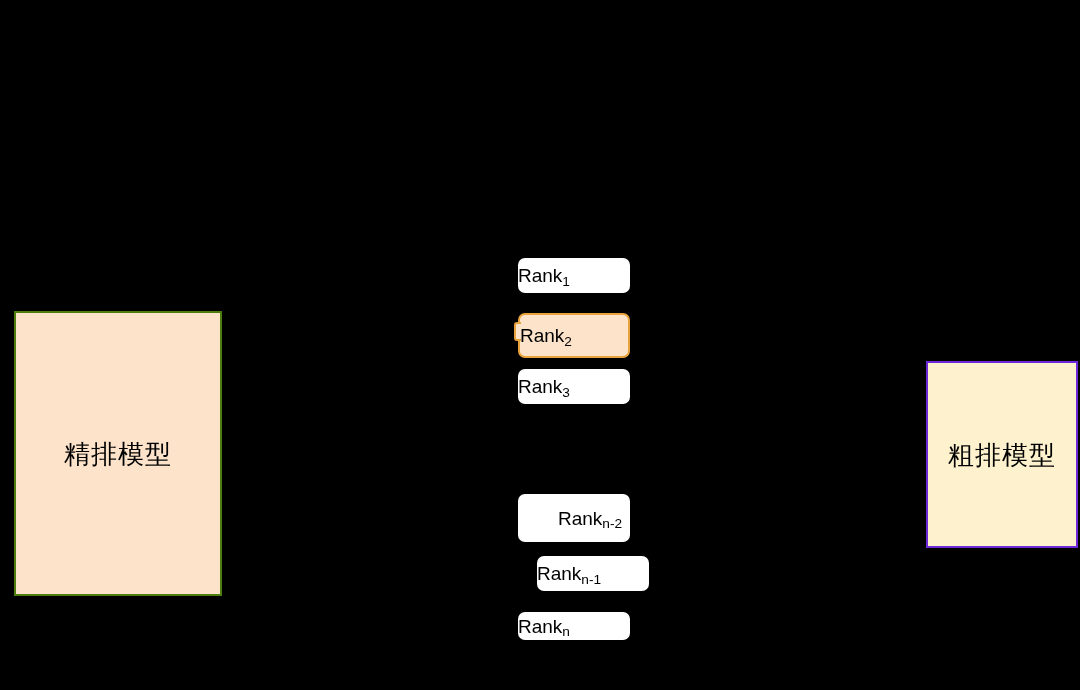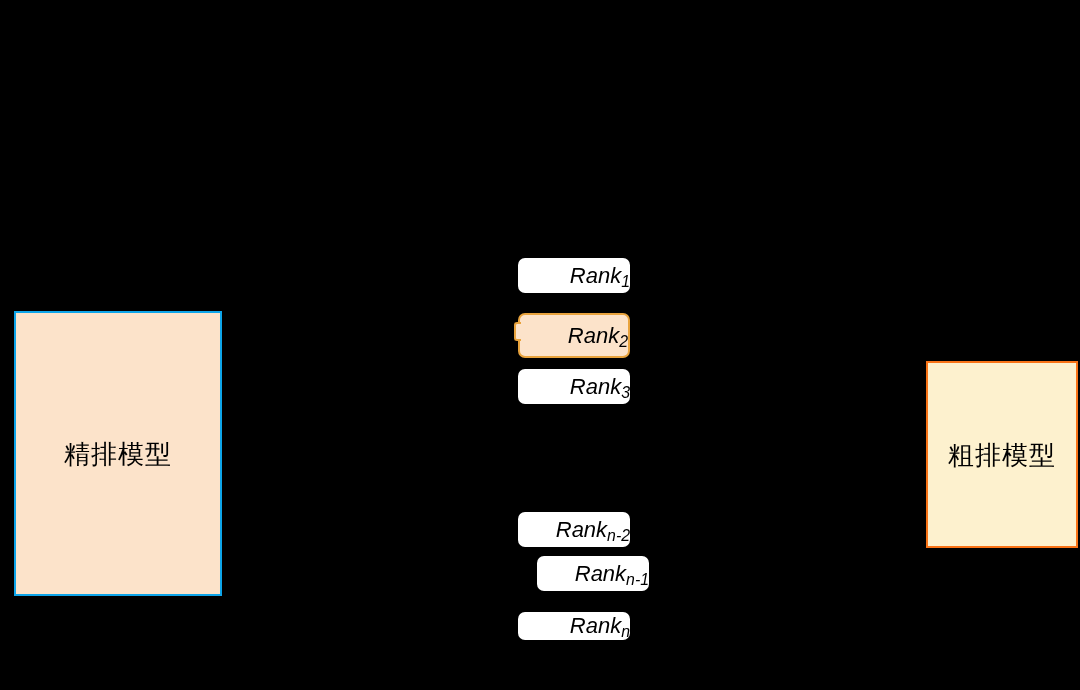--- a/index.html
+++ b/index.html
@@ -31,55 +31,54 @@
     line-height: 1;
     letter-spacing: 1px;
     white-space: nowrap;
   }
   #fine-rank-model {
     left: 14px;
     top: 311px;
     width: 208px;
     height: 285px;
     background: #FCE3CA;
-    border: 2px solid #0ea5e9;
+    border: 2px solid #4d7c0f;
   }
   #coarse-rank-model {
     left: 926px;
     top: 361px;
     width: 152px;
     height: 187px;
     background: #FDF1CE;
-    border: 2px solid #f97316;
+    border: 2px solid #6d28d9;
   }
 
   
   #rank-list {
     position: absolute;
     left: 518px;
     top: 258px;
     width: 112px;
     height: 390px;
   }
   .rank-chip {
     position: absolute;
     left: 0;
     width: 112px;
     height: 35px;
     box-sizing: border-box;
     background: #FFFFFF;
     border-radius: 7px;
     display: flex;
     align-items: center;
-    justify-content: flex-end;
+    justify-content: flex-start;
     color: #000000;
-    font-size: 22px;
+    font-size: 19px;
     line-height: 1;
     white-space: nowrap;
-    font-style: italic;
   }
   .rank-chip.selected {
     background: #FCE3CA;
     border: 2px solid #E8A33D;
   }
   
   .rank-chip.selected .notch {
     position: absolute;
     left: -6px;
     top: 7px;
@@ -116,21 +115,21 @@
       <div class="rank-chip" style="top: 0px; height: 35px;">
         <span class="rank-label"><span>Rank</span><sub>1</sub></span>
       </div>
       <div class="rank-chip selected" style="top: 55px; height: 45px;">
         <span class="notch"></span>
         <span class="rank-label"><span>Rank</span><sub>2</sub></span>
       </div>
       <div class="rank-chip" style="top: 111px; height: 35px;">
         <span class="rank-label"><span>Rank</span><sub>3</sub></span>
       </div>
-      <div class="rank-chip" style="top: 254px; height: 35px;">
+      <div class="rank-chip" style="top: 236px; height: 48px; padding-left: 40px;">
         <span class="rank-label"><span>Rank</span><sub>n-2</sub></span>
       </div>
       <div class="rank-chip" style="top: 298px; height: 35px; margin-left: 19px;">
         <span class="rank-label"><span>Rank</span><sub>n-1</sub></span>
       </div>
       <div class="rank-chip" style="top: 354px; height: 28px;">
         <span class="rank-label"><span>Rank</span><sub>n</sub></span>
       </div>
     </div>
 

